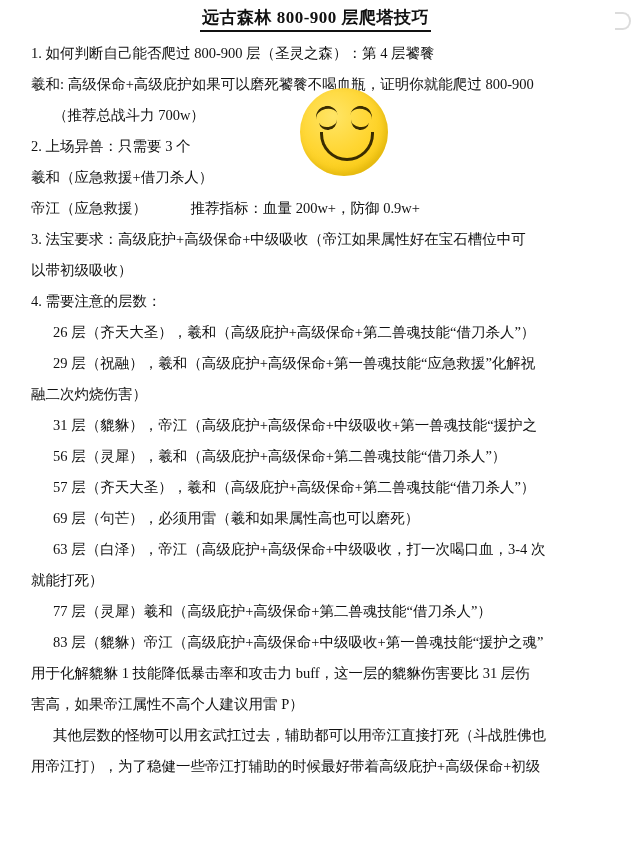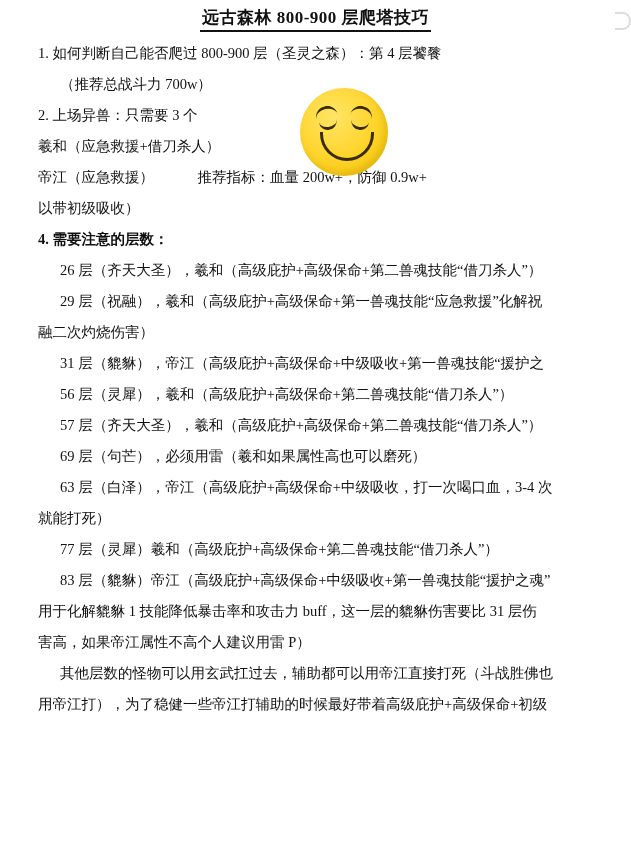--- a/index.html
+++ b/index.html
@@ -32,29 +32,29 @@
     font-size: 17px;
     letter-spacing: 0.5px;
     border-bottom: 2px solid #111;
     padding: 0 2px 1px 2px;
   }
   .body {
     padding: 6px 14px 0 18px;
     box-sizing: border-box;
   }
   p.line {
-    margin: 0 0 0 16px;
+    margin: 0 0 0 9px;
     font-size: 14.5px;
     line-height: 31px;
     text-align: left;
     white-space: pre-wrap;
   }
   .indent1 { text-indent: 0; }
   .indent2 { padding-left: 22px; }
-  .b { font-weight: bold; }
+  .b { font-weight: normal; }
   .smiley {
     position: absolute;
     left: 300px;
     top: 88px;
     width: 88px;
     height: 88px;
     border-radius: 50%;
     background: radial-gradient(circle at 38% 32%, #ffe566 0%, #ffd633 45%, #f5c400 100%);
     box-shadow: inset -3px -4px 6px rgba(190,150,0,0.35);
   }
@@ -115,24 +115,26 @@
   <div class="smiley">
     <div class="brow left"></div>
     <div class="brow right"></div>
     <div class="eye left"></div>
     <div class="eye right"></div>
     <div class="mouth"></div>
   </div>
 
   <div class="body">
     <p class="line indent1">1. 如何判断自己能否爬过 800-900 层（圣灵之森）：第 4 层饕餮</p>
+    <p class="line indent1">羲和: 高级保命+高级庇护如果可以磨死饕餮不喝血瓶，证明你就能爬过 800-900</p>
     <p class="line indent2">（推荐总战斗力 700w）</p>
     <p class="line indent1">2. 上场异兽：只需要 3 个</p>
     <p class="line indent1">羲和（应急救援+借刀杀人）</p>
     <p class="line indent1">帝江（应急救援）            推荐指标：血量 200w+，防御 0.9w+</p>
+    <p class="line indent1">3. 法宝要求：高级庇护+高级保命+中级吸收（帝江如果属性好在宝石槽位中可</p>
     <p class="line indent1">以带初级吸收）</p>
     <p class="line indent1 b">4. 需要注意的层数：</p>
     <p class="line indent2">26 层（齐天大圣），羲和（高级庇护+高级保命+第二兽魂技能“借刀杀人”）</p>
     <p class="line indent2">29 层（祝融），羲和（高级庇护+高级保命+第一兽魂技能“应急救援”化解祝</p>
     <p class="line indent1">融二次灼烧伤害）</p>
     <p class="line indent2">31 层（貔貅），帝江（高级庇护+高级保命+中级吸收+第一兽魂技能“援护之</p>
     <p class="line indent2">56 层（灵犀），羲和（高级庇护+高级保命+第二兽魂技能“借刀杀人”）</p>
     <p class="line indent2">57 层（齐天大圣），羲和（高级庇护+高级保命+第二兽魂技能“借刀杀人”）</p>
     <p class="line indent2">69 层（句芒），必须用雷（羲和如果属性高也可以磨死）</p>
     <p class="line indent2">63 层（白泽），帝江（高级庇护+高级保命+中级吸收，打一次喝口血，3-4 次</p>

